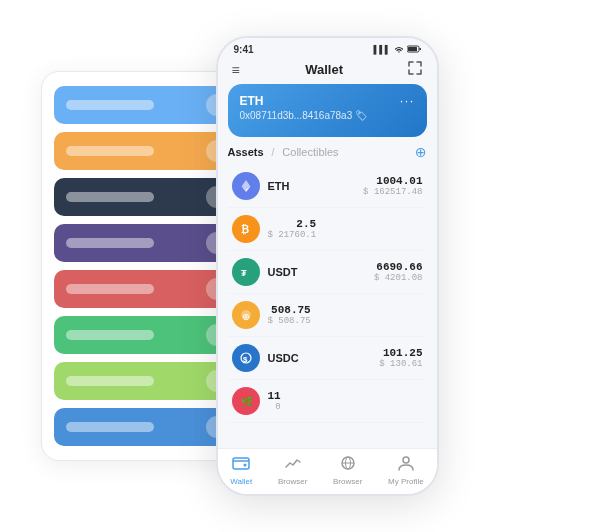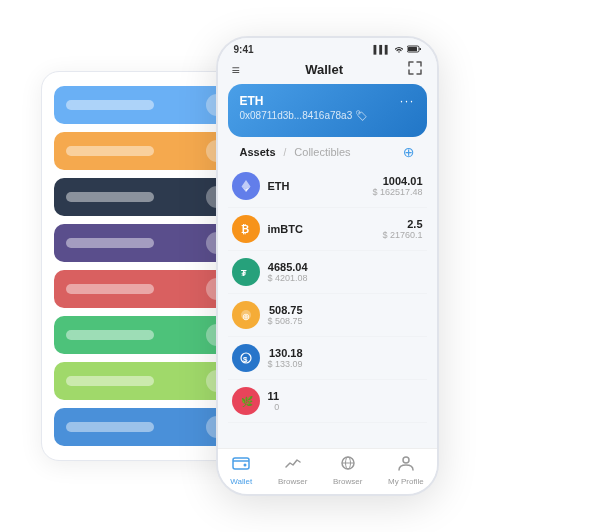--- a/index.html
+++ b/index.html
@@ -130,21 +130,21 @@
       margin-bottom: 2px;
     }
     .eth-label { font-size: 12px; font-weight: 700; }
     .eth-dots { font-size: 12px; letter-spacing: 1px; }
     .eth-address { font-size: 10px; color: rgba(255,255,255,0.8); margin-bottom: 6px; }
     .eth-amount { font-size: 20px; font-weight: 700; text-align: right; }
     .eth-amount span { font-size: 11px; margin-right: 2px; }
 
     
     .assets-header {
-      padding: 0 22px 6px;
+      padding: 0 10px 6px;
       display: flex;
       align-items: center;
       justify-content: space-between;
     }
     .assets-tabs { display: flex; gap: 8px; align-items: center; }
     .tab-active { font-size: 11px; font-weight: 600; color: #222; }
     .tab-sep { font-size: 10px; color: #bbb; }
     .tab-inactive { font-size: 11px; color: #aaa; }
     .add-btn { font-size: 14px; color: #4a9fe8; line-height: 1; }
 
@@ -173,21 +173,21 @@
       font-weight: 700;
     }
     .icon-eth { background: #627eea; color: #fff; font-size: 10px; }
     .icon-imbtc { background: #f7931a; color: #fff; font-size: 8px; }
     .icon-usdt { background: #26a17b; color: #fff; font-size: 8px; font-weight: 700; }
     .icon-dai { background: #f5ac37; color: #fff; font-size: 10px; }
     .icon-usdc { background: #2775ca; color: #fff; font-size: 8px; }
     .icon-tft { background: #e8445a; color: #fff; font-size: 9px; }
 
     .asset-name { font-size: 11px; font-weight: 600; color: #222; flex: 1; }
-    .asset-amounts { text-align: right; }
+    .asset-amounts { text-align: right; font-family: Liberation Mono, monospace; }
     .asset-amount-main { font-size: 11px; font-weight: 600; color: #222; }
     .asset-amount-usd { font-size: 9px; color: #aaa; }
 
     
     .bottom-nav {
       background: #fff;
       border-top: 1px solid #eee;
       display: flex;
       justify-content: space-around;
       padding: 6px 0 8px;
@@ -313,35 +313,35 @@
           <div class="asset-amount-usd">$ 162517.48</div>
         </div>
       </div>
 
       <div class="asset-item">
         <div class="asset-icon icon-imbtc">
           <svg width="14" height="14" viewBox="0 0 14 14">
               <text x="2" y="11" font-size="10" fill="white" font-weight="bold">₿</text>
             </svg>
         </div>
-        <span class="asset-name">imBTC</span>
         <div class="asset-amounts">
           <div class="asset-amount-main">2.5</div>
           <div class="asset-amount-usd">$ 21760.1</div>
         </div>
       </div>
 
       <div class="asset-item">
         <div class="asset-icon icon-usdt">
           <svg width="14" height="14" viewBox="0 0 14 14">
               <text x="2" y="11" font-size="9" fill="white" font-weight="bold">₮</text>
             </svg>
         </div>
-        <div class="asset-amounts">
-          <div class="asset-amount-main">4685.04</div>
+        <span class="asset-name">USDT</span>
+        <div class="asset-amounts">
+          <div class="asset-amount-main">6690.66</div>
           <div class="asset-amount-usd">$ 4201.08</div>
         </div>
       </div>
 
       <div class="asset-item">
         <div class="asset-icon icon-dai">
           <svg width="14" height="14" viewBox="0 0 14 14">
               <circle cx="7" cy="7" r="5" fill="rgba(255,255,255,0.3)"></circle>
               <text x="3.5" y="10.5" font-size="8" fill="white" font-weight="bold">◎</text>
             </svg>
@@ -352,23 +352,24 @@
         </div>
       </div>
 
       <div class="asset-item">
         <div class="asset-icon icon-usdc">
           <svg width="14" height="14" viewBox="0 0 14 14">
               <circle cx="7" cy="7" r="5" stroke="white" stroke-width="1.2" fill="none"></circle>
               <text x="4" y="10.5" font-size="8" fill="white">$</text>
             </svg>
         </div>
-        <div class="asset-amounts">
-          <div class="asset-amount-main">130.18</div>
-          <div class="asset-amount-usd">$ 133.09</div>
+        <span class="asset-name">USDC</span>
+        <div class="asset-amounts">
+          <div class="asset-amount-main">101.25</div>
+          <div class="asset-amount-usd">$ 130.61</div>
         </div>
       </div>
 
       <div class="asset-item">
         <div class="asset-icon icon-tft">
           <svg width="14" height="14" viewBox="0 0 14 14">
               <text x="2" y="11" font-size="10" fill="white">🌿</text>
             </svg>
         </div>
         <div class="asset-amounts">

